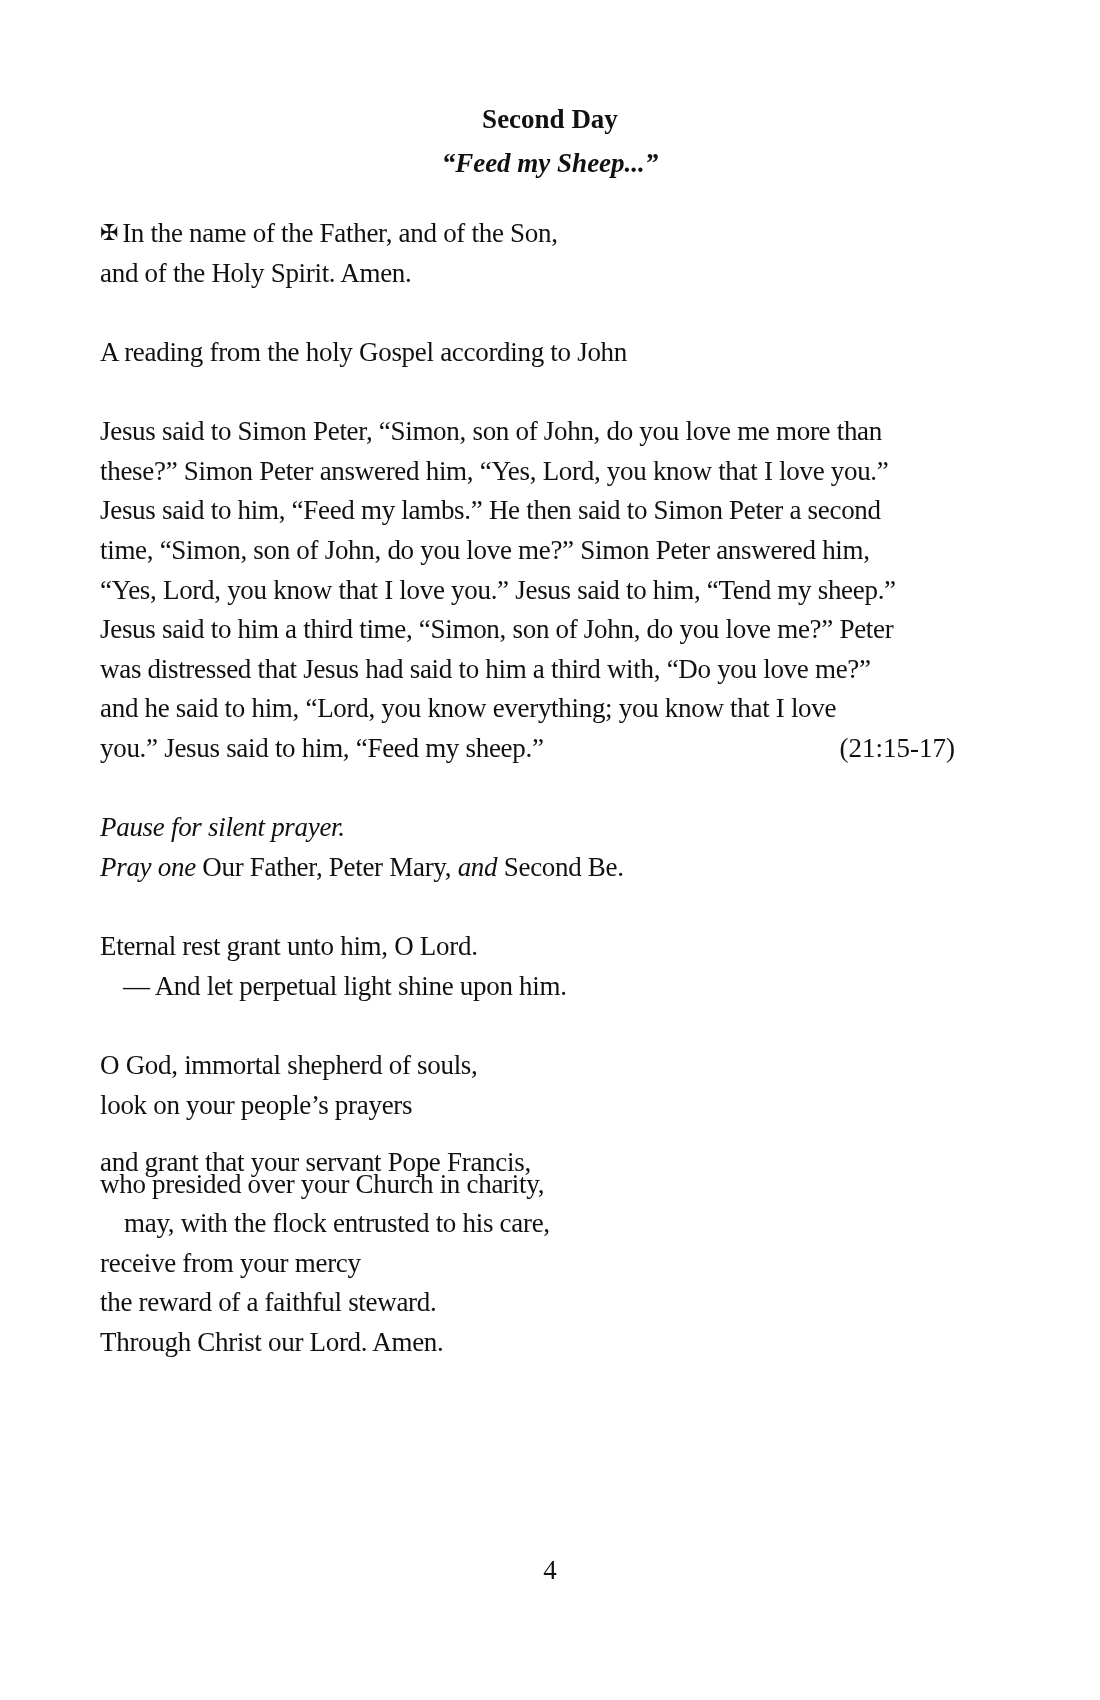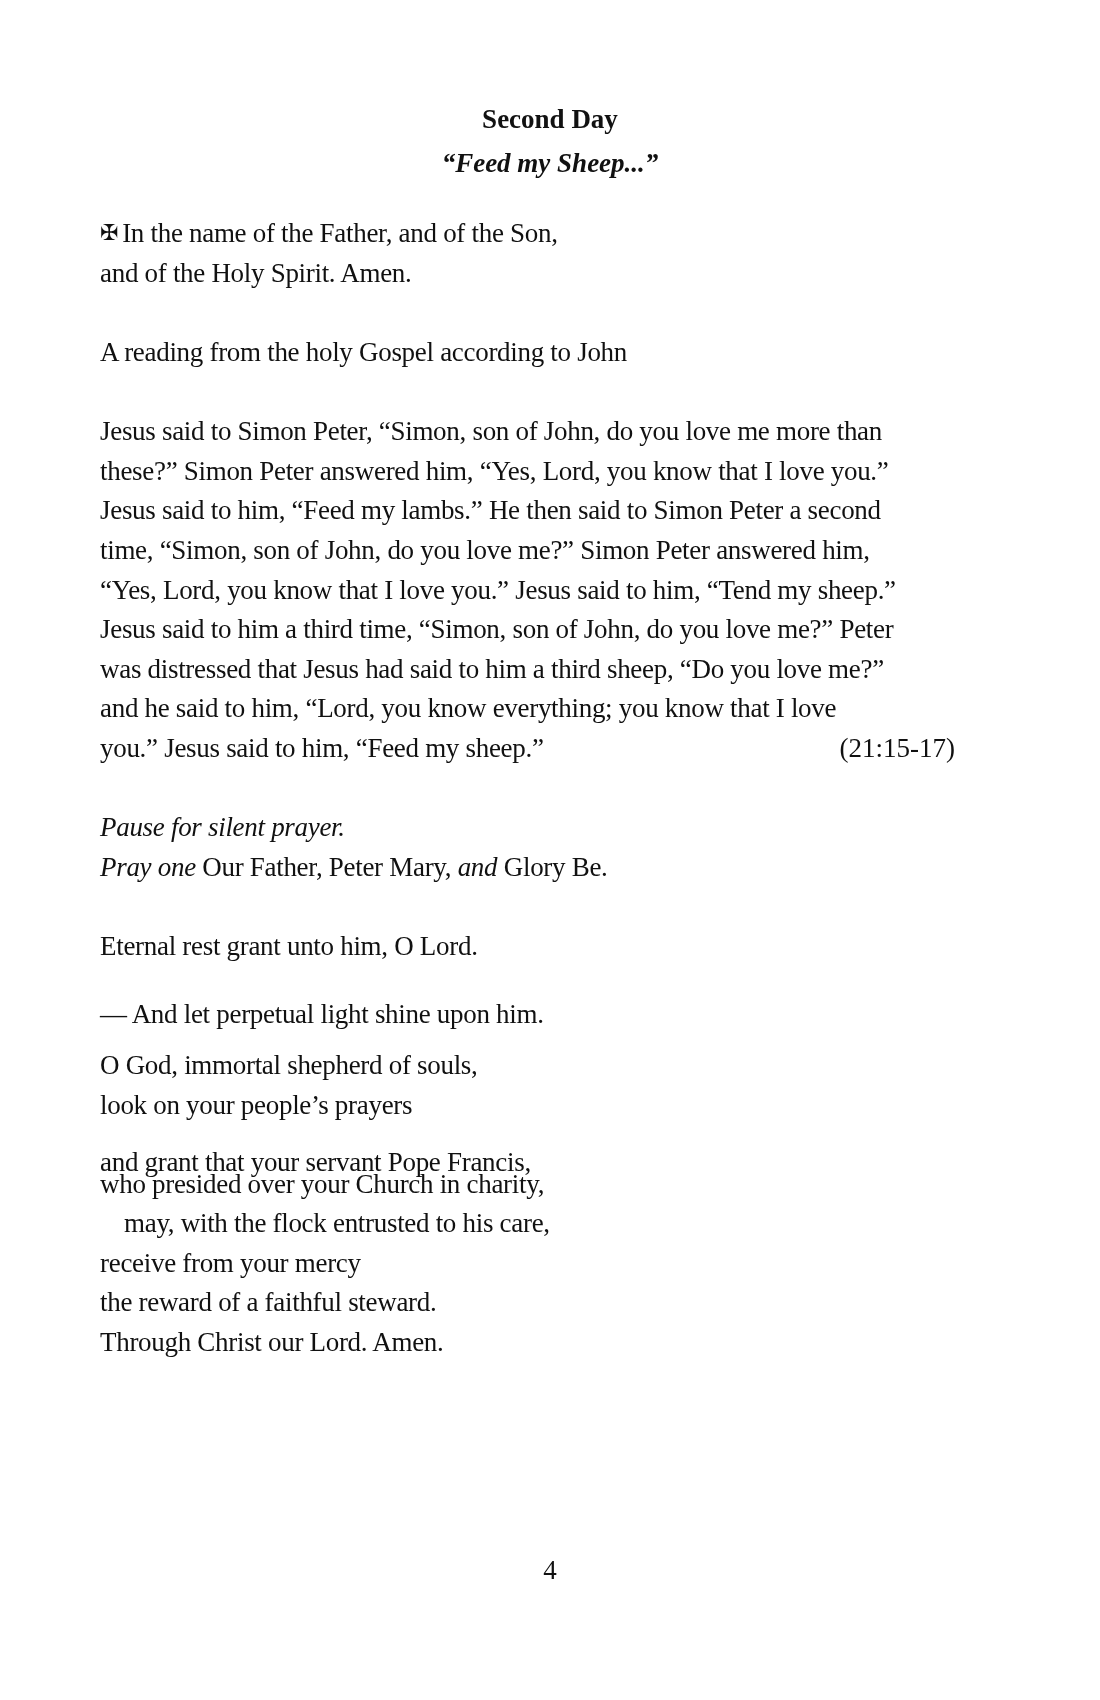--- a/index.html
+++ b/index.html
@@ -38,30 +38,30 @@
   <div class="line" style="top:253px;">and of the Holy Spirit. Amen.</div>
 
   <div class="line" style="top:332px;">A reading from the holy Gospel according to John</div>
 
   <div class="line" style="top:411px;">Jesus said to Simon Peter, “Simon, son of John, do you love me more than</div>
   <div class="line" style="top:451px;">these?” Simon Peter answered him, “Yes, Lord, you know that I love you.”</div>
   <div class="line" style="top:490px;">Jesus said to him, “Feed my lambs.” He then said to Simon Peter a second</div>
   <div class="line" style="top:530px;">time, “Simon, son of John, do you love me?” Simon Peter answered him,</div>
   <div class="line" style="top:570px;">“Yes, Lord, you know that I love you.” Jesus said to him, “Tend my sheep.”</div>
   <div class="line" style="top:609px;">Jesus said to him a third time, “Simon, son of John, do you love me?” Peter</div>
-  <div class="line" style="top:649px;">was distressed that Jesus had said to him a third sheep, “Do you love me?”</div>
+  <div class="line" style="top:649px;">was distressed that Jesus had said to him a third with, “Do you love me?”</div>
   <div class="line" style="top:688px;">and he said to him, “Lord, you know everything; you know that I love</div>
   <div class="line" style="top:728px;">you.” Jesus said to him, “Feed my sheep.”</div>
   <div class="ref" style="top:728px;">(21:15-17)</div>
 
   <div class="line it" style="top:807px;">Pause for silent prayer.</div>
-  <div class="line" style="top:847px;"><span class="it">Pray one</span><span> Our Father, Peter Mary, </span><span class="it">and</span><span> Glory Be.</span></div>
+  <div class="line" style="top:847px;"><span class="it">Pray one</span><span> Our Father, Peter Mary, </span><span class="it">and</span><span> Second Be.</span></div>
 
   <div class="line" style="top:926px;">Eternal rest grant unto him, O Lord.</div>
-  <div class="line" style="top:994px;">— And let perpetual light shine upon him.</div>
+  <div class="line" style="top:966px;margin-left:23px;">— And let perpetual light shine upon him.</div>
 
   <div class="line" style="top:1045px;">O God, immortal shepherd of souls,</div>
   <div class="line" style="top:1085px;">look on your people’s prayers</div>
   <div class="line" style="top:1124px;margin-top:18px;">and grant that your servant Pope Francis,</div>
   <div class="line" style="top:1164px;">who presided over your Church in charity,</div>
   <div class="line" style="top:1203px;margin-left:24px;">may, with the flock entrusted to his care,</div>
   <div class="line" style="top:1243px;">receive from your mercy</div>
   <div class="line" style="top:1282px;">the reward of a faithful steward.</div>
   <div class="line" style="top:1322px;">Through Christ our Lord. Amen.</div>
 

